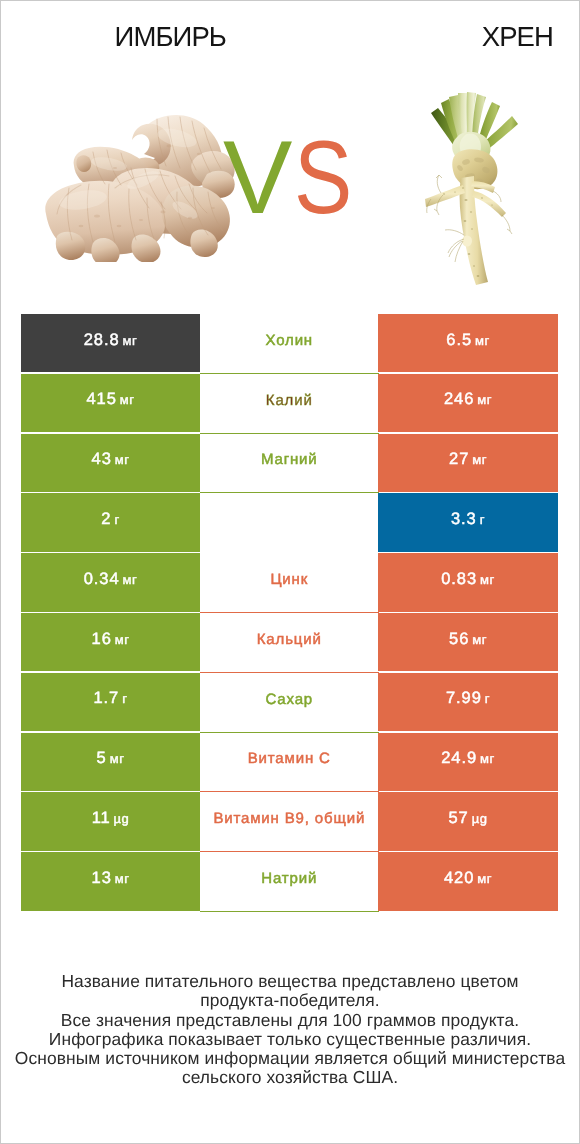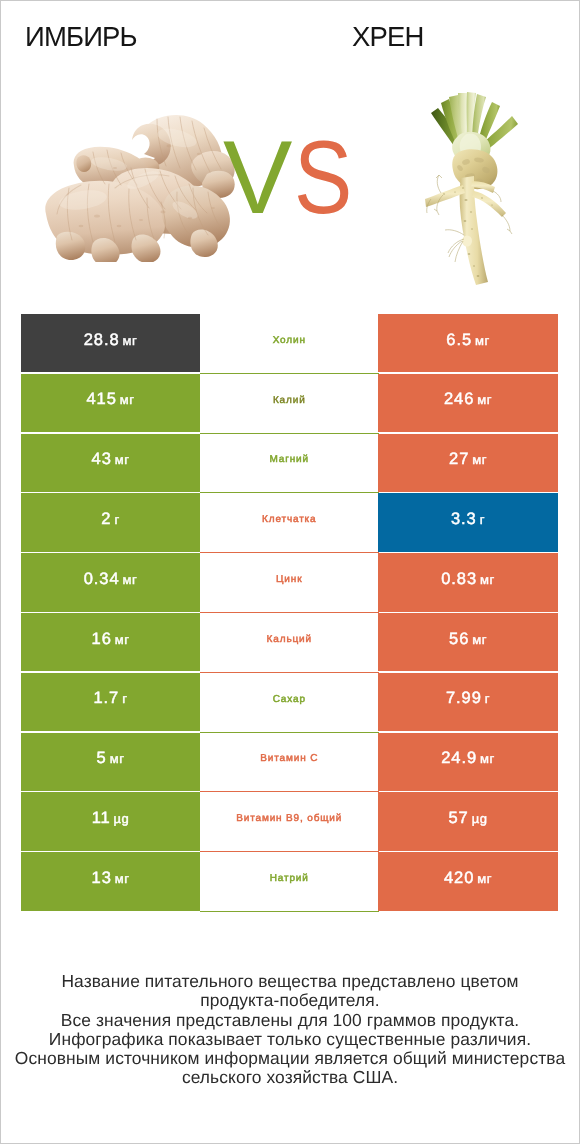--- a/index.html
+++ b/index.html
@@ -1,38 +1,38 @@
 <!DOCTYPE html>
 <html><head>
 <meta charset="utf-8">
 <style>
   html,body{margin:0;padding:0;}
   body{width:580px;height:1144px;background:#ffffff;font-family:"Liberation Sans",sans-serif;overflow:hidden;-webkit-font-smoothing:antialiased;text-rendering:geometricPrecision;}
   .page{position:relative;width:580px;height:1144px;background:#fff;box-sizing:border-box;transform:translateZ(0);}
   .frame{position:absolute;left:0;top:0;width:580px;height:1144px;box-sizing:border-box;border:1px solid #c9c9c9;pointer-events:none;z-index:9;}
   .hdr{position:absolute;top:21px;left:0;width:580px;height:40px;}
-  .hdr .t{position:absolute;text-align:left;font-size:27.5px;letter-spacing:-0.9px;color:#151515;font-weight:400;text-indent:-0.9px;}
+  .hdr .t{position:absolute;text-align:right;font-size:27.5px;letter-spacing:-0.9px;color:#151515;font-weight:400;text-indent:-0.9px;}
   .t-left{left:26px;width:200px;}
   .t-right{left:353px;width:200px;}
   .imgrow{position:absolute;top:0;left:0;width:580px;height:300px;}
   #img-left{position:absolute;left:45px;top:112px;width:190px;height:150px;}
   #img-right{position:absolute;left:422px;top:88px;width:100px;height:200px;}
   .vs{position:absolute;left:223px;top:126px;font-size:104px;line-height:1;font-weight:400;letter-spacing:-2px;transform-origin:0 0;white-space:nowrap;}
   .vs .v{color:#82a72f;display:inline-block;}
   .vs .s{color:#e16b48;display:inline-block;transform:scaleX(0.84);transform-origin:0 50%;margin-left:4px;}
   .tbl{position:absolute;left:21px;top:314px;width:538px;height:598px;}
   .row{position:absolute;left:0;width:538px;height:59.8px;}
   .cell{position:absolute;top:0;height:58.4px;display:flex;align-items:center;justify-content:center;box-sizing:border-box;padding-bottom:6px;}
   .cl{left:0;width:179px;color:#fff;}
   .cm{left:179px;width:178.5px;border-bottom:1.1px solid #000;height:59.8px;}
   .cr{left:357px;width:180px;color:#fff;justify-content:center;}
   .val,.unit,.nut{display:inline-block;transform:translateZ(0);font-weight:400;}
   .val{font-size:16.5px;letter-spacing:0.9px;-webkit-text-stroke:0.5px #fff;}
   .unit{font-size:13px;letter-spacing:0.5px;margin-left:3px;-webkit-text-stroke:0.45px #fff;}
-  .nut{font-size:10px;letter-spacing:0.85px;}
+  .nut{font-size:15px;letter-spacing:0.85px;}
   .foot{position:absolute;left:0;top:972px;width:580px;text-align:center;font-size:17.4px;letter-spacing:0.1px;line-height:19.3px;color:#2b2b2b;}
   .foot div{transform:translateZ(0);}
   .t{transform:translateZ(0);}
 </style>
 </head>
 <body>
 
 <div class="page">
   <div class="frame"></div>
   <div class="hdr">
@@ -312,23 +312,20 @@
         <div class="cell cr" style="background:#e16b48">
           <span class="val">27</span>
           <span class="unit">мг</span>
         </div>
       </div>
       <div class="row" style="top: 179.4px;">
         <div class="cell cl" style="background:#82a72f">
           <span class="val">2</span>
           <span class="unit">г</span>
         </div>
-        <div class="cell cm" style="border-bottom-color:#e16b48">
-          <span class="nut" style="color:#e16b48;-webkit-text-stroke:0.5px #e16b48">Клетчатка</span>
-        </div>
         <div class="cell cr" style="background:#0369a1">
           <span class="val">3.3</span>
           <span class="unit">г</span>
         </div>
       </div>
       <div class="row" style="top: 239.2px;">
         <div class="cell cl" style="background:#82a72f">
           <span class="val">0.34</span>
           <span class="unit">мг</span>
         </div>

